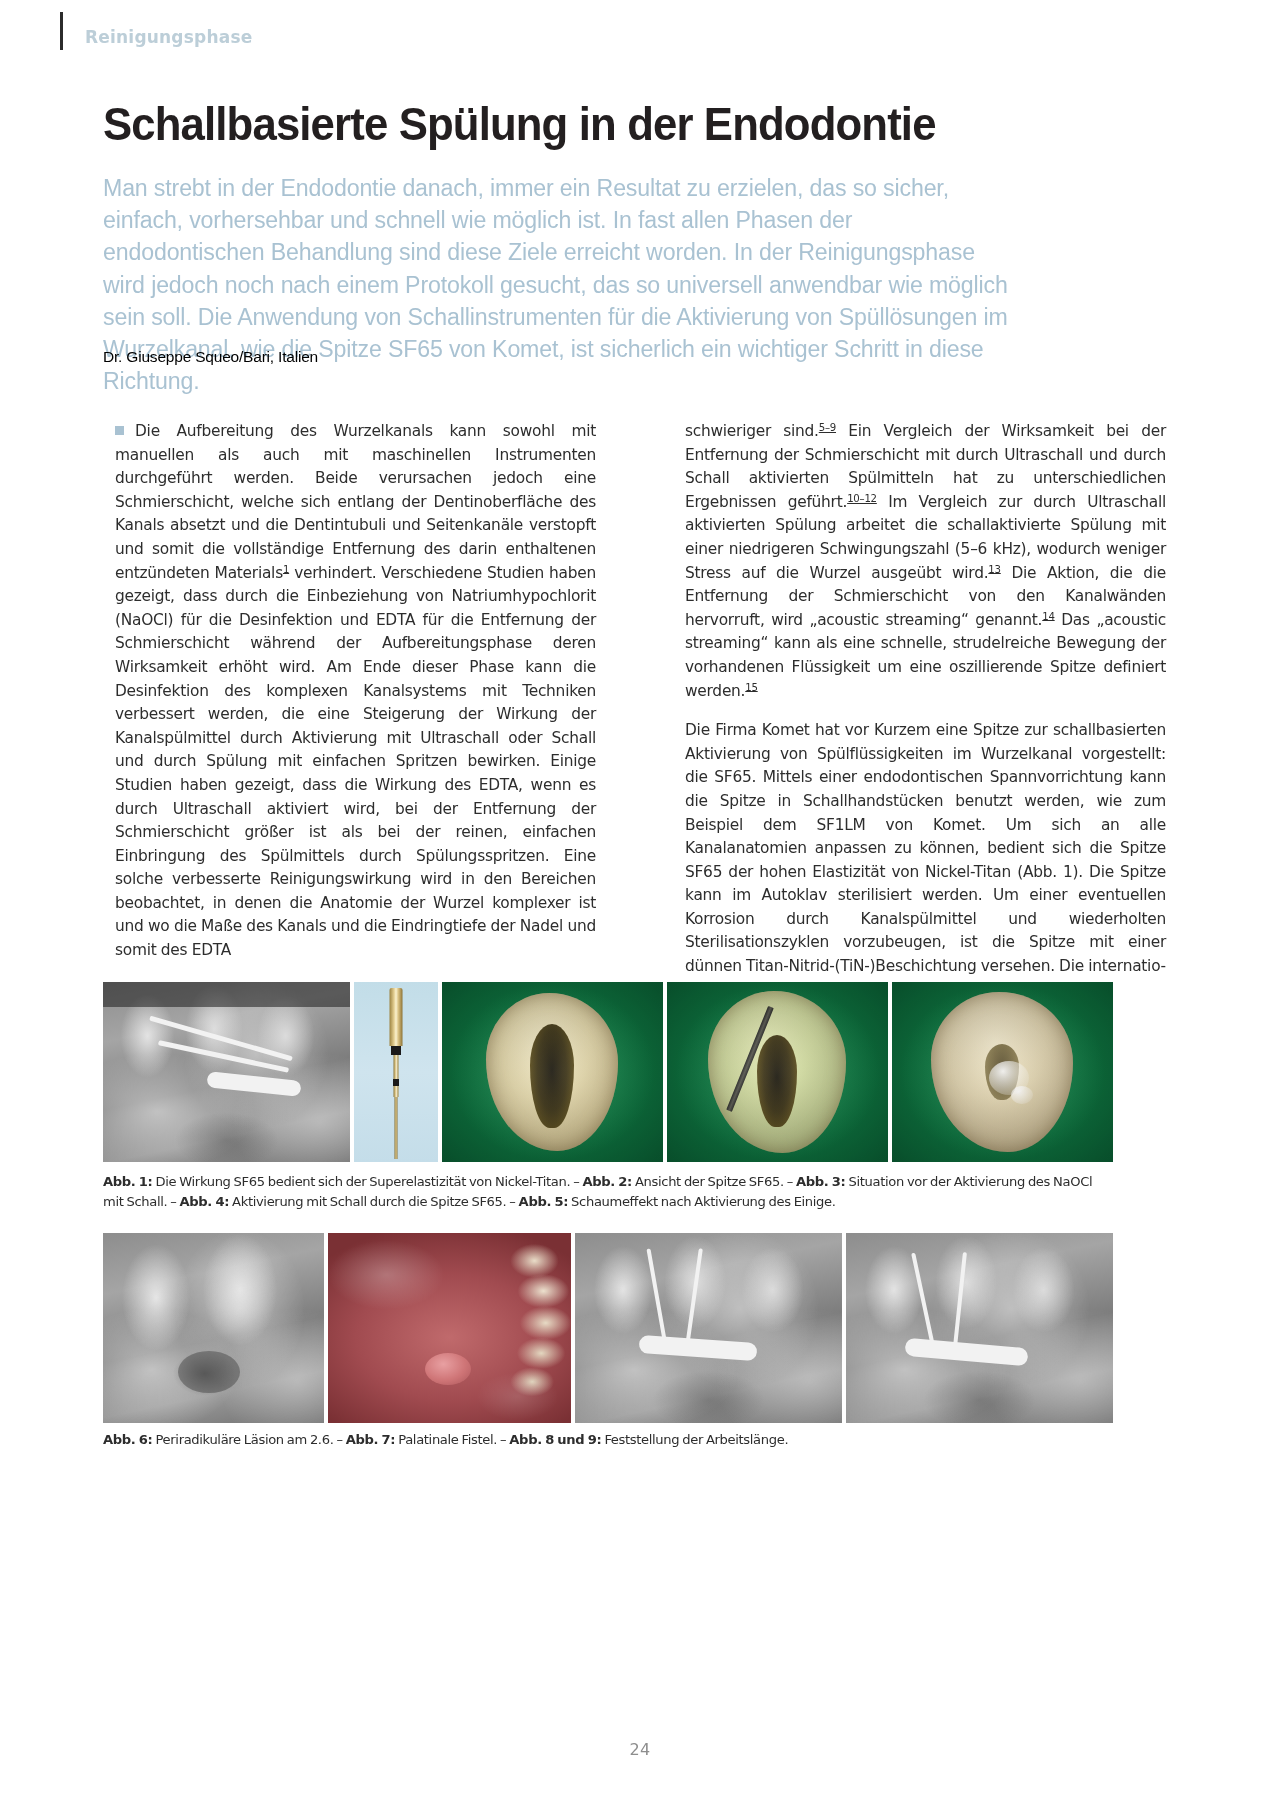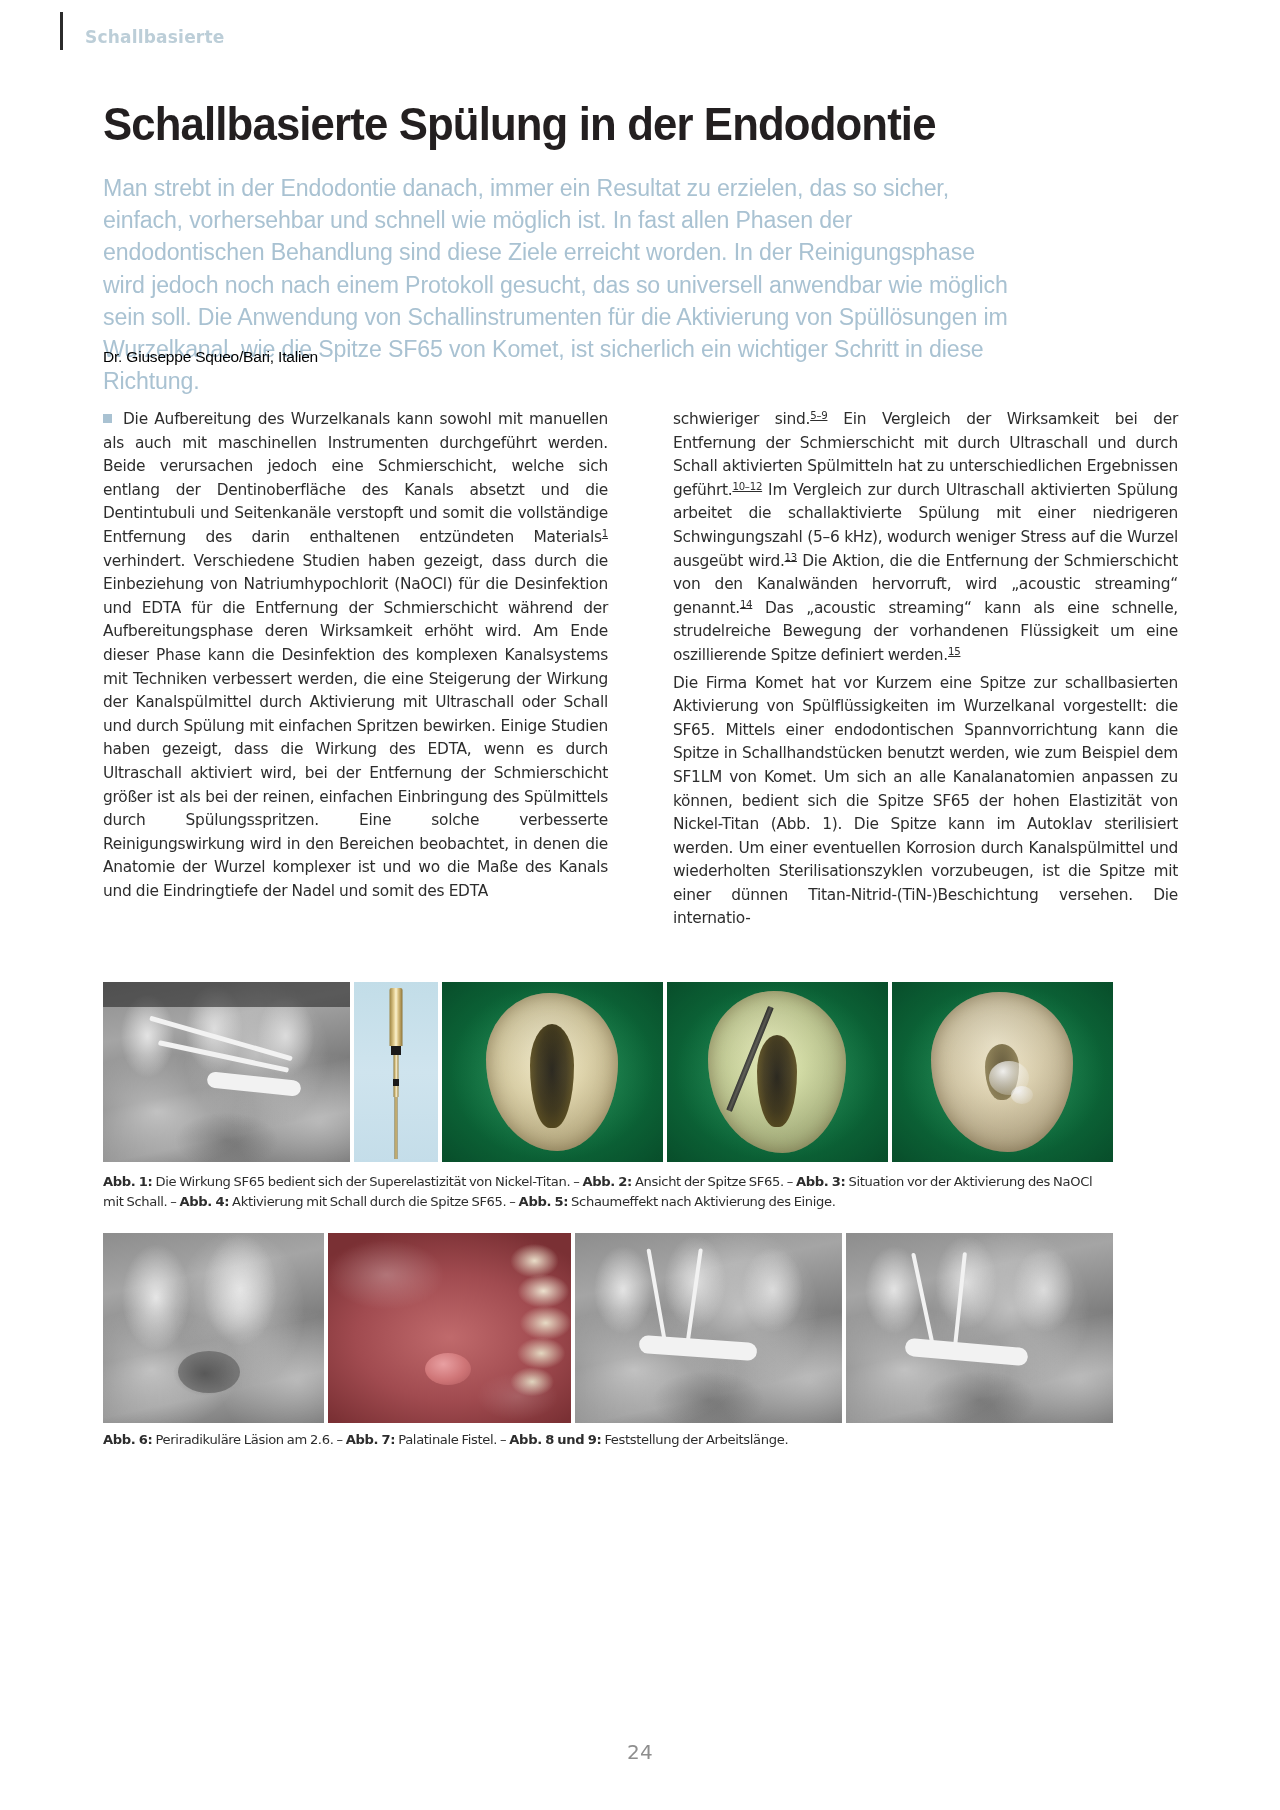--- a/index.html
+++ b/index.html
@@ -102,21 +102,21 @@
     width: 513px;
     font-family: "DejaVu Sans", sans-serif;
     font-size: 15.4px;
     line-height: 23.6px;
     color: #2d2d2d;
     text-align: justify;
     letter-spacing: -0.25px;
     hyphens: manual;
     word-spacing: -0.3px;
   }
-  .col p { margin: 4px; }
+  .col p { margin: 16px; }
   .bullet {
     display: inline-block;
     width: 9px;
     height: 9px;
     background: #a9c2d2;
     margin-right: 11px;
     vertical-align: 1px;
   }
   sup {
     font-size: 0.66em;
@@ -302,38 +302,38 @@
   .footer {
     position: absolute;
     left: 0;
     top: 1740px;
     width: 1280px;
     text-align: center;
     font-family: "DejaVu Sans", sans-serif;
     color: #8e8e8e;
   }
   .footer-page {
-    font-size: 20px;
+    font-size: 16px;
     letter-spacing: 0.4px;
     margin-bottom: 3px;
   }
   .footer-journal {
     font-size: 12.6px;
     letter-spacing: 0.7px;
     word-spacing: -1px;
   }
 </style>
 </head>
 <body>
 
 <div class="page">
 
   <div class="running-head">
     <div class="running-head-rule"></div>
-    <div class="running-head-text">Schallbasierte</div>
+    <div class="running-head-text">Reinigungsphase</div>
   </div>
 
   <h1 class="title">Schallbasierte Spülung in der Endodontie</h1>
 
   <div class="lead">Man strebt in der Endodontie danach, immer ein Resultat zu erzielen, das so sicher, einfach, vorhersehbar und schnell wie möglich ist. In fast allen Phasen der endodontischen Behandlung sind diese Ziele erreicht worden. In der Reinigungsphase wird jedoch noch nach einem Protokoll gesucht, das so universell anwendbar wie möglich sein soll. Die Anwendung von Schallinstrumenten für die Aktivierung von Spüllösungen im Wurzelkanal, wie die Spitze SF65 von Komet, ist sicherlich ein wichtiger Schritt in diese Richtung.</div>
 
   <div class="byline">Dr. Giuseppe Squeo/Bari, Italien</div>
 
   <div class="columns">
 

